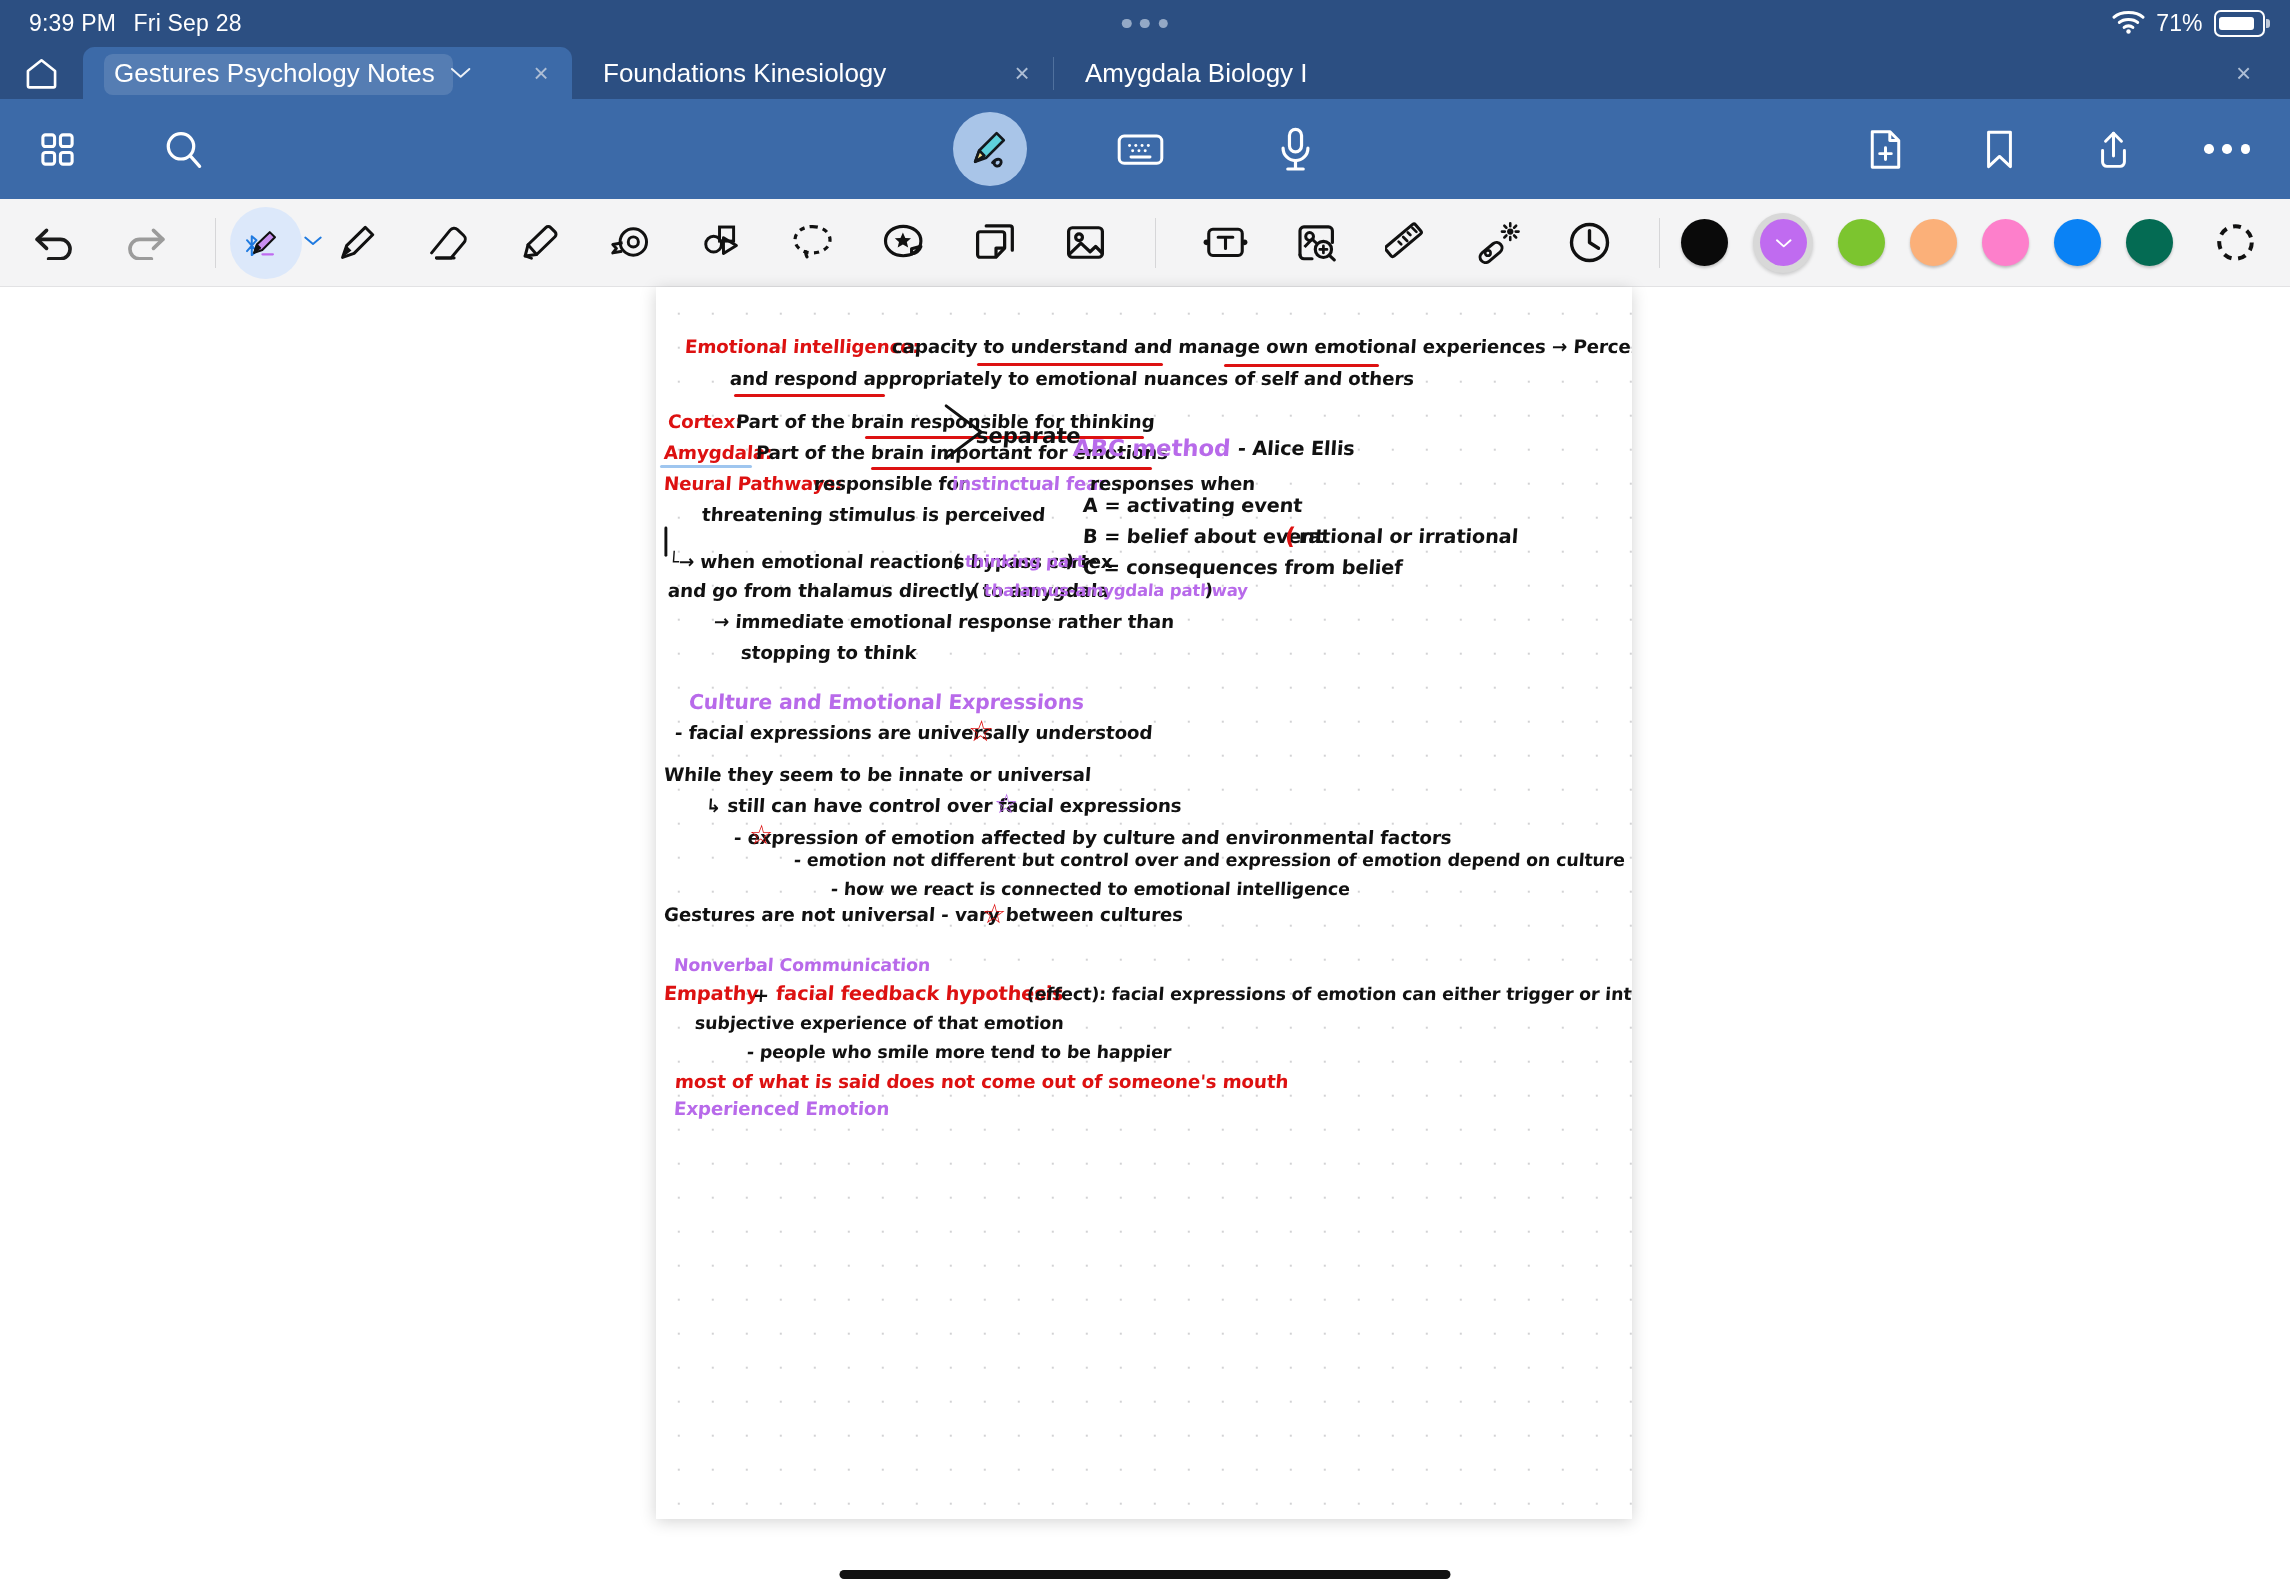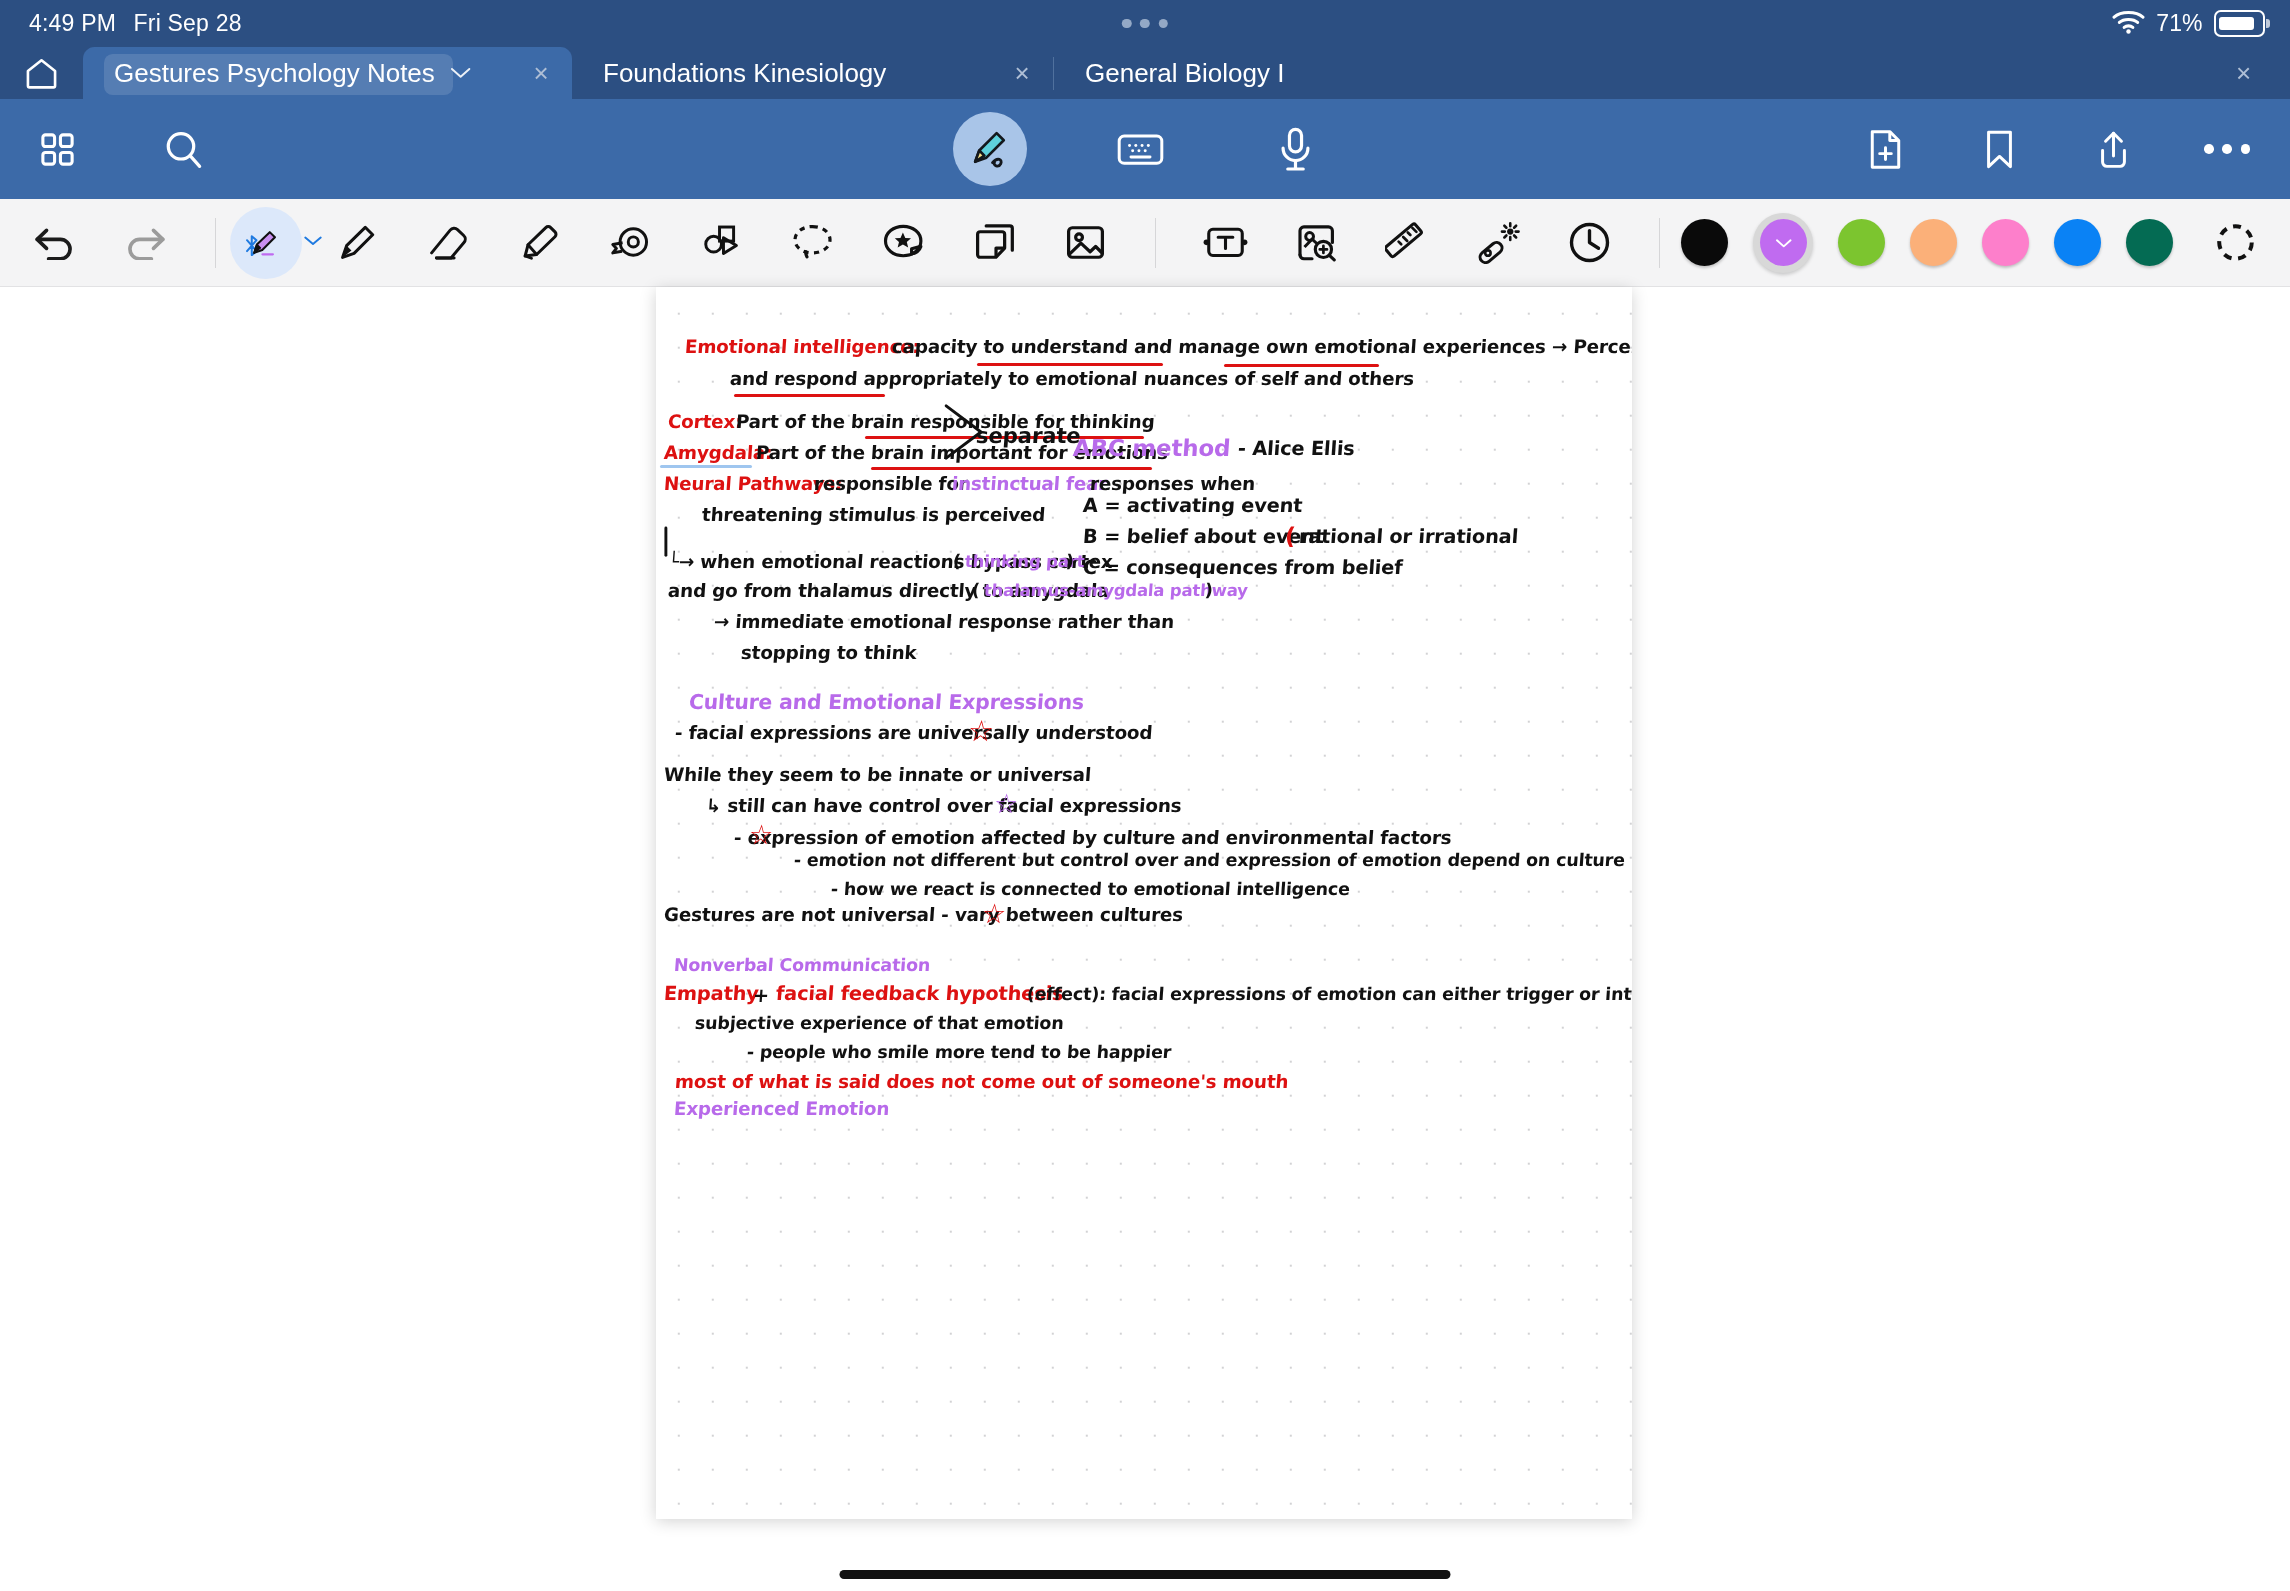--- a/index.html
+++ b/index.html
@@ -158,21 +158,21 @@
     width:611px;height:9.7px;border-radius:5.8px;background:#111;
   }
 </style>
 </head>
 <body>
 
 <div class="app">
 
   <div class="statusbar">
     <div class="sb-left">
-      <span class="sb-time">4:49 PM</span>
+      <span class="sb-time">9:39 PM</span>
       <span class="sb-date">Fri Sep 28</span>
     </div>
     <div class="sb-center">
       <i class="sb-dot"></i>
       <i class="sb-dot"></i>
       <i class="sb-dot"></i>
     </div>
     <div class="sb-right">
       <span class="wifi">
         <svg width="33" height="25" viewBox="0 0 34 26" fill="none">
@@ -209,21 +209,21 @@
     </div>
 
     <div class="tab tab-inactive" style="width:481px">
       <span class="tab-label">Foundations Kinesiology</span>
       <div style="flex:1"></div>
       <div class="tab-close">×</div>
     </div>
     <div class="tab-sep"></div>
 
     <div class="tab tab-inactive" style="flex:1">
-      <span class="tab-label">General Biology I</span>
+      <span class="tab-label">Amygdala Biology I</span>
       <div style="flex:1"></div>
       <div class="tab-close" style="margin-right:15.5px">×</div>
     </div>
   </div>
 
   <div class="topbar">
     <div class="tb-left">
       <div class="tb-icon">
         <svg width="39" height="39" viewBox="0 0 24 24" fill="none">
           <rect x="3" y="3" width="7.2" height="7.2" rx="1.6" stroke="#fff" stroke-width="1.9"></rect>

